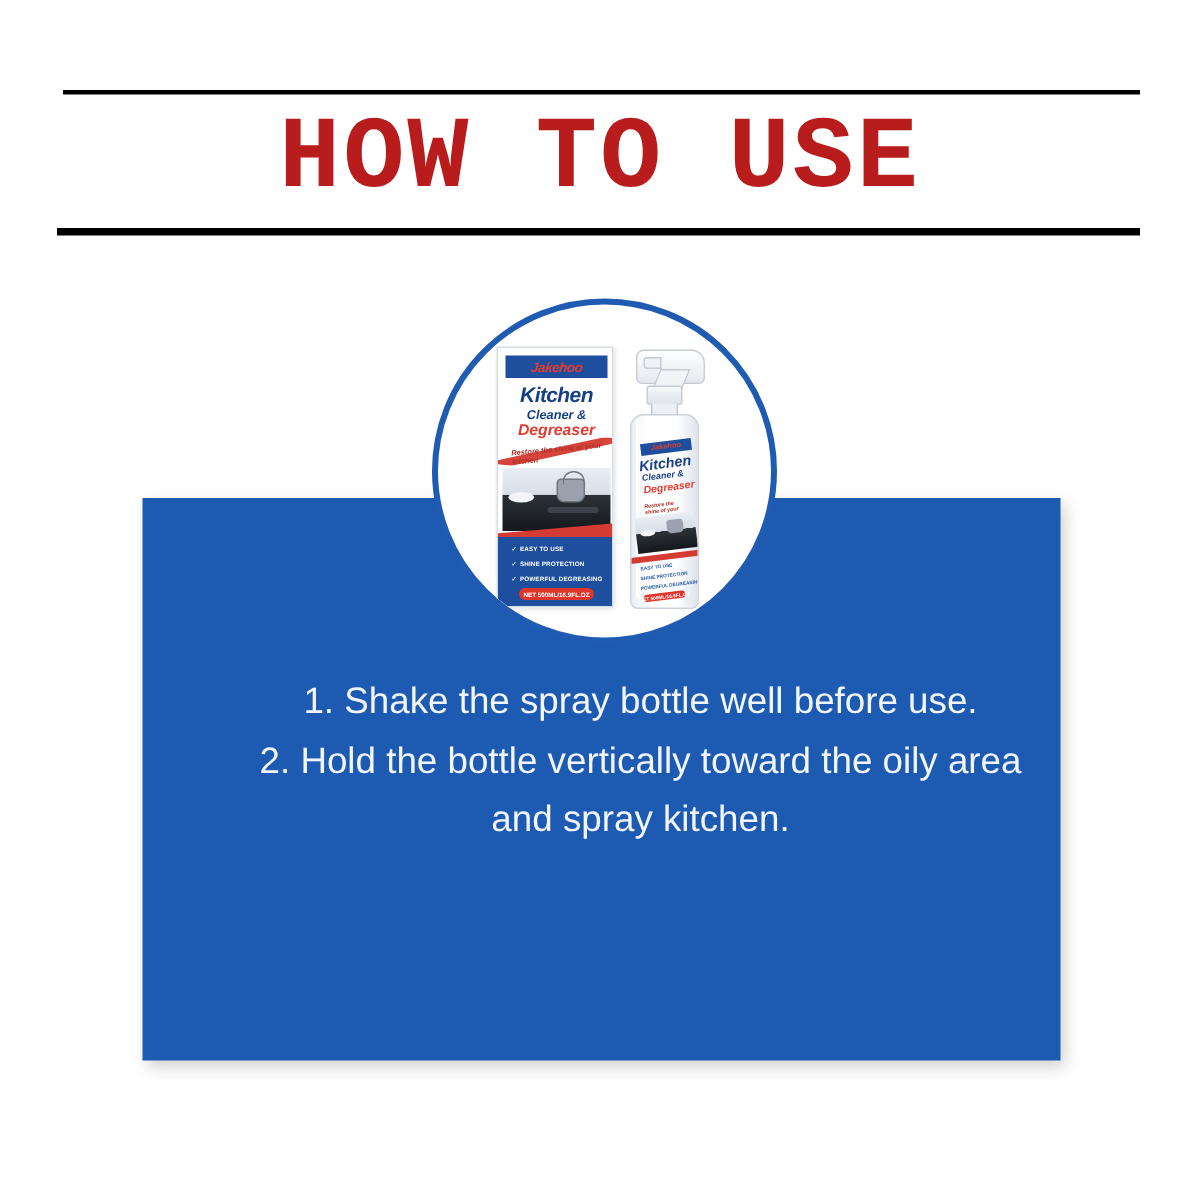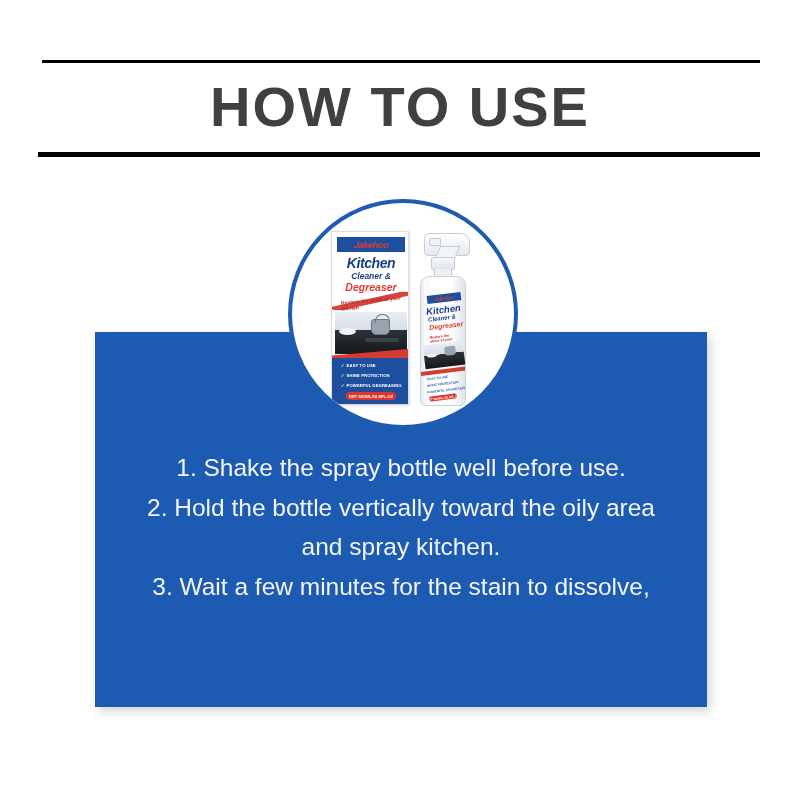--- a/index.html
+++ b/index.html
@@ -36,26 +36,27 @@
     top: 152px;
     width: 722px;
     height: 5px;
   }
   #page-title {
     position: absolute;
     left: 0;
     top: 62px;
     width: 800px;
     text-align: center;
-    font-size: 56px;
+    font-size: 68px;
     font-weight: bold;
     letter-spacing: 2px;
     line-height: 90px;
-    color: #404040;
-    white-space: nowrap;
+    color: #b91c1c;
+    white-space: nowrap;
+    font-family: Liberation Mono, monospace;
   }
 
   
   #instructions-panel {
     position: absolute;
     left: 95px;
     top: 332px;
     width: 612px;
     height: 375px;
     background: #1d5ab2;
@@ -63,20 +64,21 @@
   }
   #instructions-list {
     position: absolute;
     left: 95px;
     top: 448px;
     width: 612px;
     text-align: center;
     color: #f2f5f9;
     font-size: 24.5px;
     line-height: 39.5px;
+    padding-left: 26px;
   }
   #instructions-list .step-line {
     display: block;
     white-space: nowrap;
   }
 
   
   #product-circle {
     position: absolute;
     left: 288px;
@@ -510,21 +512,20 @@
   <div class="rule" id="rule-top"></div>
   <div id="page-title">HOW TO USE</div>
   <div class="rule" id="rule-bottom"></div>
 
   <div id="instructions-panel"></div>
 
   <div id="instructions-list">
     <span class="step-line">1. Shake the spray bottle well before use.</span>
     <span class="step-line">2. Hold the bottle vertically toward the oily area</span>
     <span class="step-line">and spray kitchen.</span>
-    <span class="step-line">3. Wait a few minutes for the stain to dissolve,</span>
   </div>
 
   <div id="product-circle">
     <div id="product-stage">
 
       <div id="product-box">
         <div class="box-brand-bar">
           <span class="brand-text">Jakehoo</span>
         </div>
         <div class="box-title">Kitchen</div>

